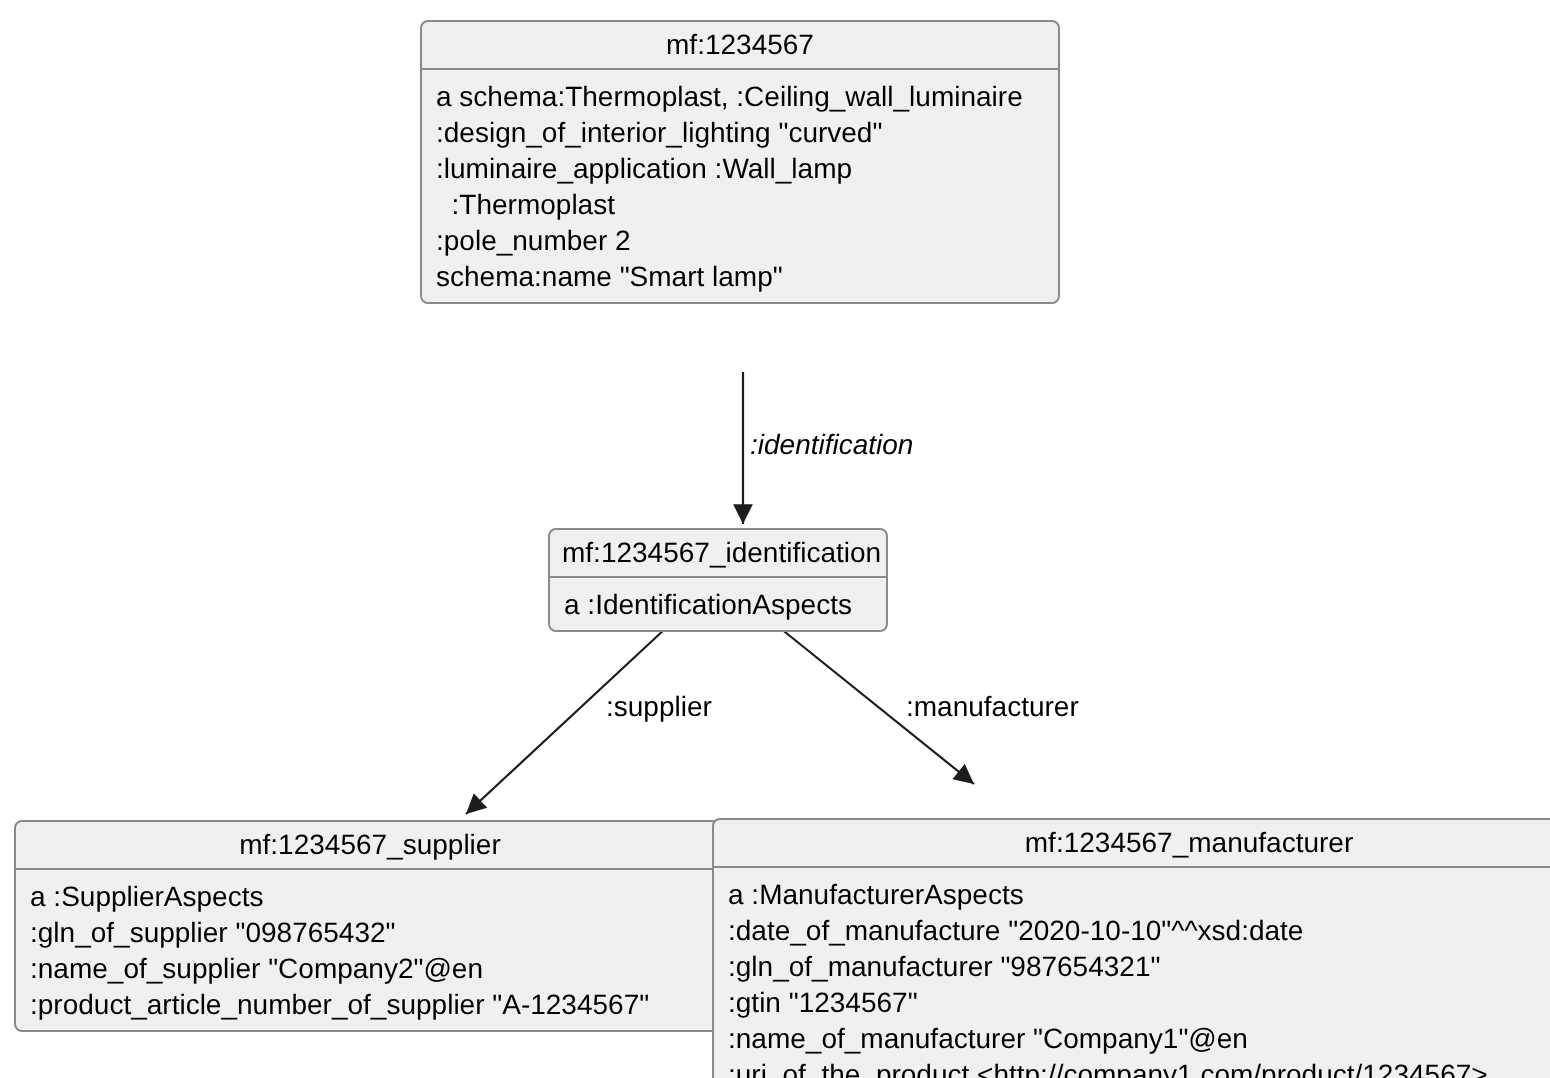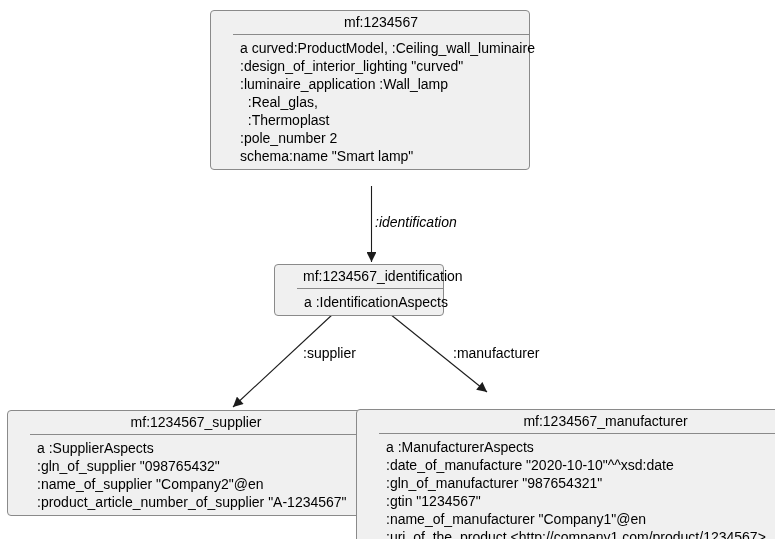--- a/index.html
+++ b/index.html
@@ -32,21 +32,20 @@
     fill: none;
   }
   .edges .arrowhead { fill: var(--arrow); }
   .node {
     position: absolute;
     background: var(--node-fill);
     border: 1px solid var(--node-border);
     border-radius: 4px;
     color: var(--text);
     font-size: 14px;
-    padding-left: 22px;
   }
   .node-title {
     text-align: center;
     line-height: 17px;
     padding: 3px 6px;
     border-bottom: 1px solid var(--node-border);
     white-space: nowrap;
   }
   .node-body {
     padding: 4px 7px;
@@ -75,24 +74,23 @@
       </marker>
     </defs>
     <line x1="371.5" y1="186" x2="371.5" y2="262" marker-end="url(#ah)"></line>
     <line x1="333" y1="314" x2="233" y2="407" marker-end="url(#ah)"></line>
     <line x1="390" y1="314" x2="487" y2="392" marker-end="url(#ah)"></line>
   </svg>
 
   <div class="node" style="left:210px; top:10px; width:320px;">
     <div class="node-title">mf:1234567</div>
     <div class="node-body">
-        <div class="line">a curved:ProductModel, :Ceiling_wall_luminaire</div>
+        <div class="line">a schema:Thermoplast, :Ceiling_wall_luminaire</div>
         <div class="line">:design_of_interior_lighting "curved"</div>
         <div class="line">:luminaire_application :Wall_lamp</div>
-        <div class="line">  :Real_glas,</div>
         <div class="line">  :Thermoplast</div>
         <div class="line">:pole_number 2</div>
         <div class="line">schema:name "Smart lamp"</div>
       </div>
   </div>
 
   <div class="node" style="left:274px; top:264px; width:170px;">
     <div class="node-title">mf:1234567_identification</div>
     <div class="node-body">
         <div class="line">a :IdentificationAspects</div>

